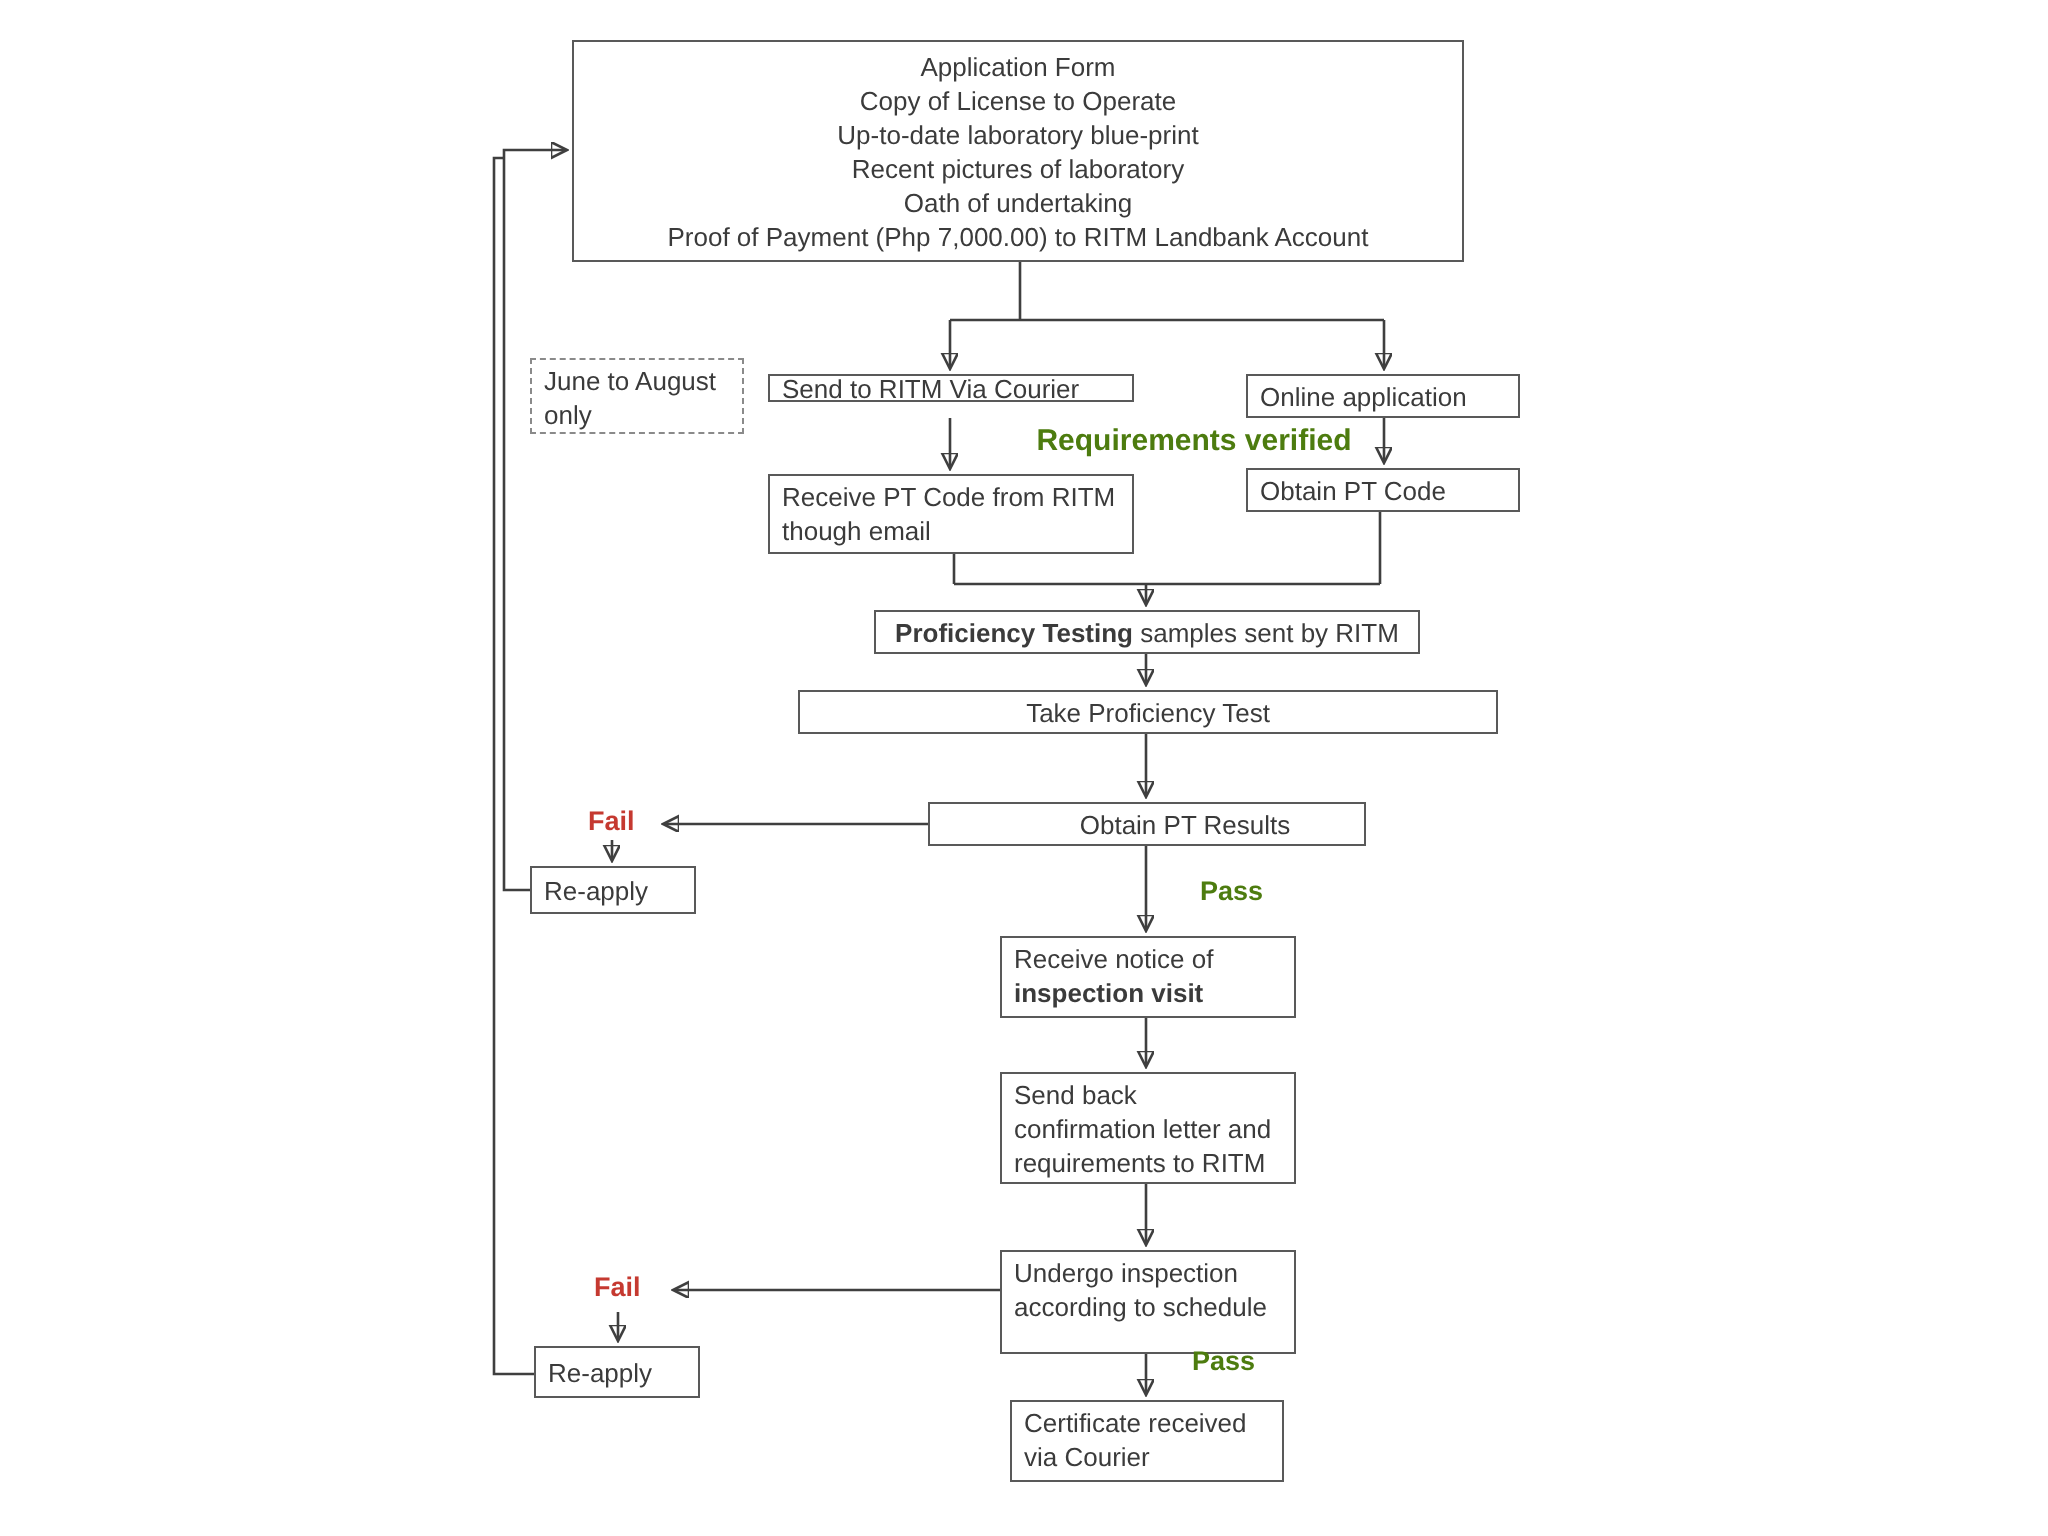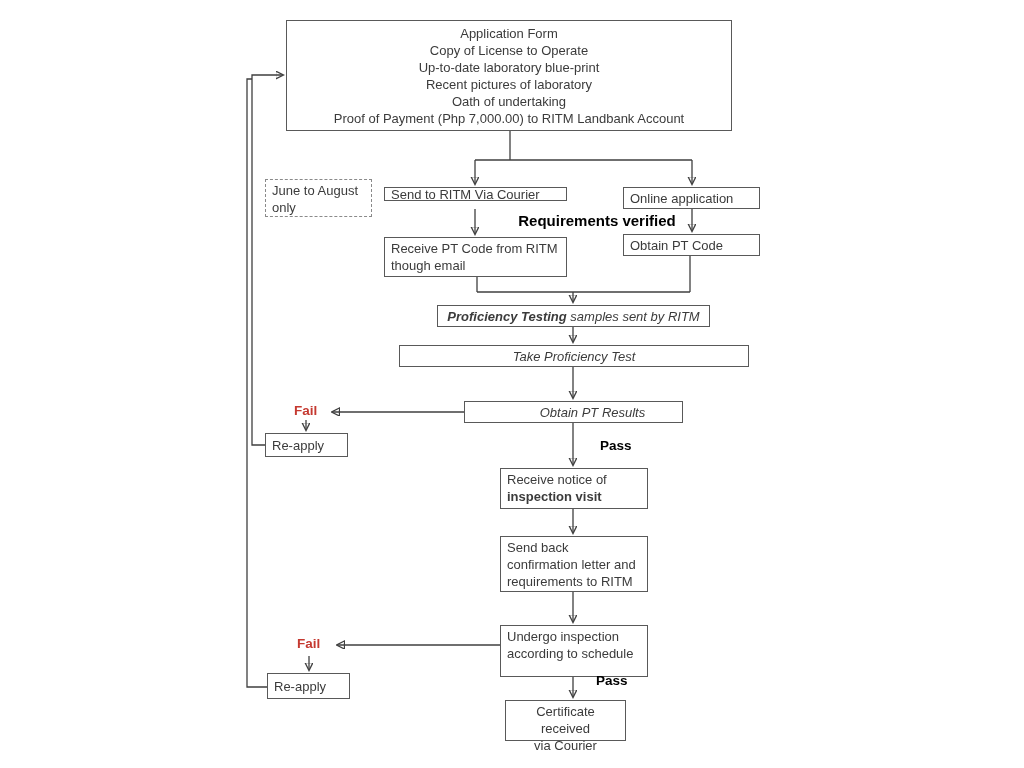--- a/index.html
+++ b/index.html
@@ -36,51 +36,50 @@
     line-height: 17px;
     padding: 2px 6px;
   }
   .vcenter {
     display: flex;
     align-items: center;
   }
   .hcenter {
     justify-content: center;
     text-align: center;
-    font-style: italic;
   }
   .pre { white-space: pre-line; }
   .b { font-weight: bold; }
   .blk { display: block; }
 
   
   .req        { left: 286px; top: 20px;  width: 446px; height: 111px; padding: 4px 7px; text-align: center; }
   .june       { left: 265px; top: 179px; width: 107px; height: 38px; border: 1.2px dashed #8a8a8a; }
   .courier    { left: 384px; top: 187px; width: 183px; height: 14px; }
   .online     { left: 623px; top: 187px; width: 137px; height: 22px; }
   .ptcode-rx  { left: 384px; top: 237px; width: 183px; height: 40px; }
   .ptcode-ob  { left: 623px; top: 234px; width: 137px; height: 22px; }
   .samples    { left: 437px; top: 305px; width: 273px; height: 22px; }
   .takept     { left: 399px; top: 345px; width: 350px; height: 22px; }
   .results    { left: 464px; top: 401px; width: 219px; height: 22px; padding-left: 44px; }
   .reapply1   { left: 265px; top: 433px; width: 83px;  height: 24px; }
   .notice     { left: 500px; top: 468px; width: 148px; height: 41px; }
   .sendback   { left: 500px; top: 536px; width: 148px; height: 56px; }
   .undergo    { left: 500px; top: 625px; width: 148px; height: 52px; }
   .reapply2   { left: 267px; top: 673px; width: 83px;  height: 26px; }
-  .cert       { left: 505px; top: 700px; width: 121px; height: 41px; text-align: center; }
+  .cert       { left: 505px; top: 700px; width: 137px; height: 41px; }
 
   
   .lbl {
     position: absolute;
     font-weight: bold;
     font-size: 13.5px;
     background: transparent;
   }
-  .green { color: #000000; }
+  .green { color: #4d7c0f; }
   .red   { color: #c53930; }
   .reqver { left: 518px; top: 212px; width: 158px; font-size: 15px; text-align: center; }
   .fail1  { left: 294px; top: 403px; }
   .pass1  { left: 600px; top: 438px; }
   .fail2  { left: 297px; top: 636px; }
   .pass2  { left: 596px; top: 673px; }
 </style>
 </head>
 <body>
 

